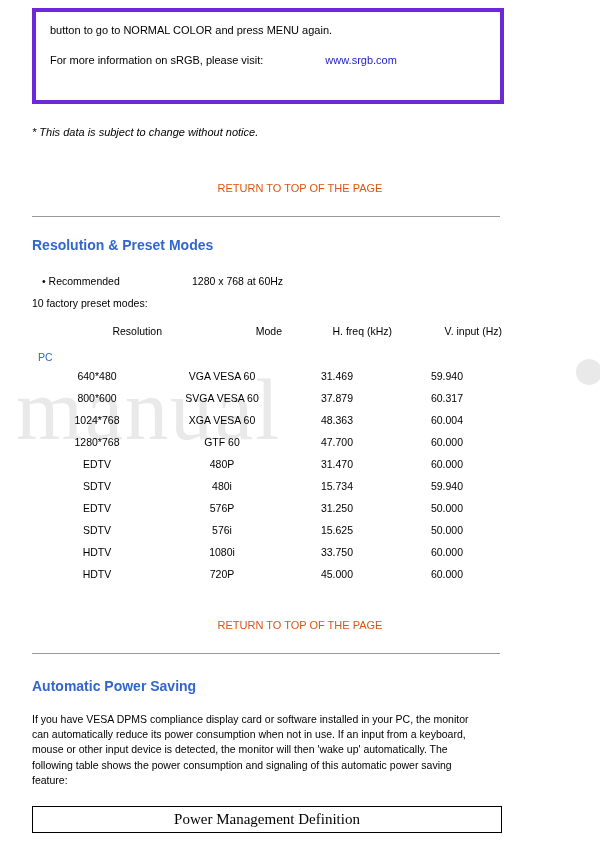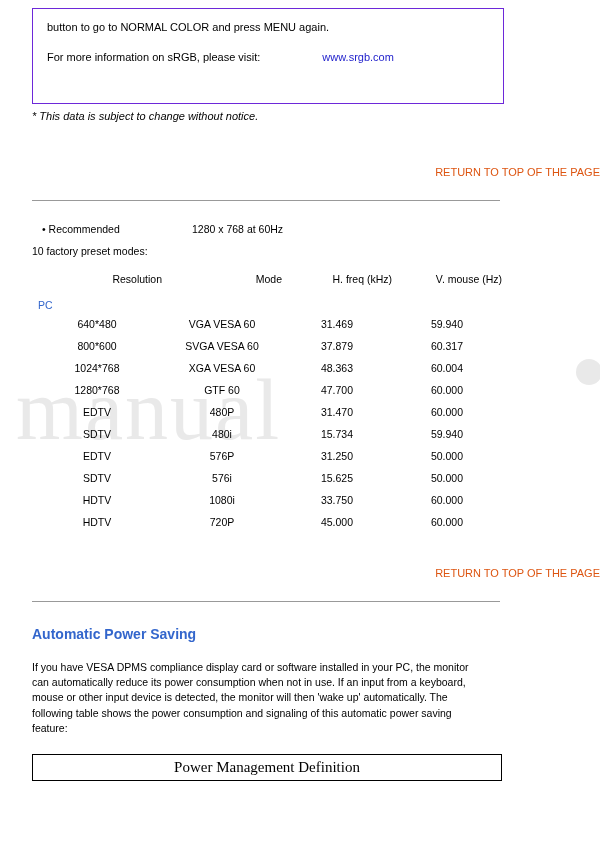--- a/index.html
+++ b/index.html
@@ -47,49 +47,49 @@
   }
 
   .content {
     position: relative;
     z-index: 1;
   }
 
   
   .top-box {
     margin: 8px 96px 0 32px;
-    border: 1px solid #6d28d9;
+    border: 4px solid #6d28d9;
     padding: 12px 14px 32px 14px;
     min-height: 96px;
     box-sizing: border-box;
     background: transparent;
   }
   .top-box p {
     margin: 0 0 18px 0;
     font-size: 11px;
     color: #000000;
   }
   .top-box p.last {
     margin-bottom: 0;
   }
   .srgb-link {
     color: #2222cc;
     text-decoration: none;
     margin-left: 62px;
   }
 
   .note {
-    margin: 6px 0 0 32px;
+    margin: 22px 0 0 32px;
     font-size: 11px;
     font-style: italic;
     color: #000000;
   }
 
   .return-link {
-    text-align: right;
+    text-align: center;
     margin-top: 44px;
     font-size: 11px;
   }
   .return-link a {
     color: #dd5511;
     text-decoration: none;
   }
 
   .hr {
     margin: 22px 100px 0 32px;
@@ -198,34 +198,35 @@
   </div>
 
   <div class="note">* This data is subject to change without notice.</div>
 
   <div class="return-link">
     <a href="#">RETURN TO TOP OF THE PAGE</a>
   </div>
 
   <div class="hr"></div>
 
+  <h2 class="section">Resolution &amp; Preset Modes</h2>
 
   <div class="recommend-row">
     <span class="label">• Recommended</span><span>1280 x 768 at 60Hz</span>
   </div>
 
   <div class="preset-count">10 factory preset modes:</div>
 
   <table class="modes">
     <thead>
       <tr>
         <th class="col-res">Resolution</th>
         <th class="col-mode">Mode</th>
         <th class="col-h">H. freq (kHz)</th>
-        <th class="col-v">V. mouse (Hz)</th>
+        <th class="col-v">V. input (Hz)</th>
       </tr>
     </thead>
     <tbody>
       <tr class="group-row">
         <td class="group" colspan="4">PC</td>
       </tr>
       <tr>
         <td>640*480</td>
         <td>VGA VESA 60</td>
         <td>31.469</td>

